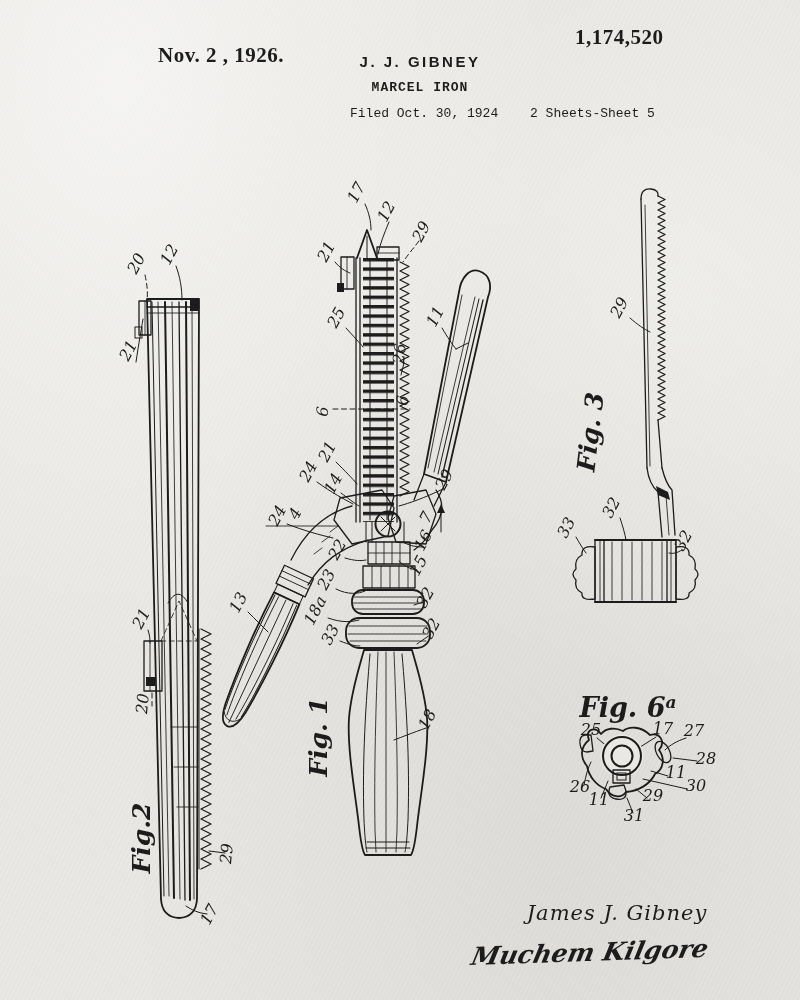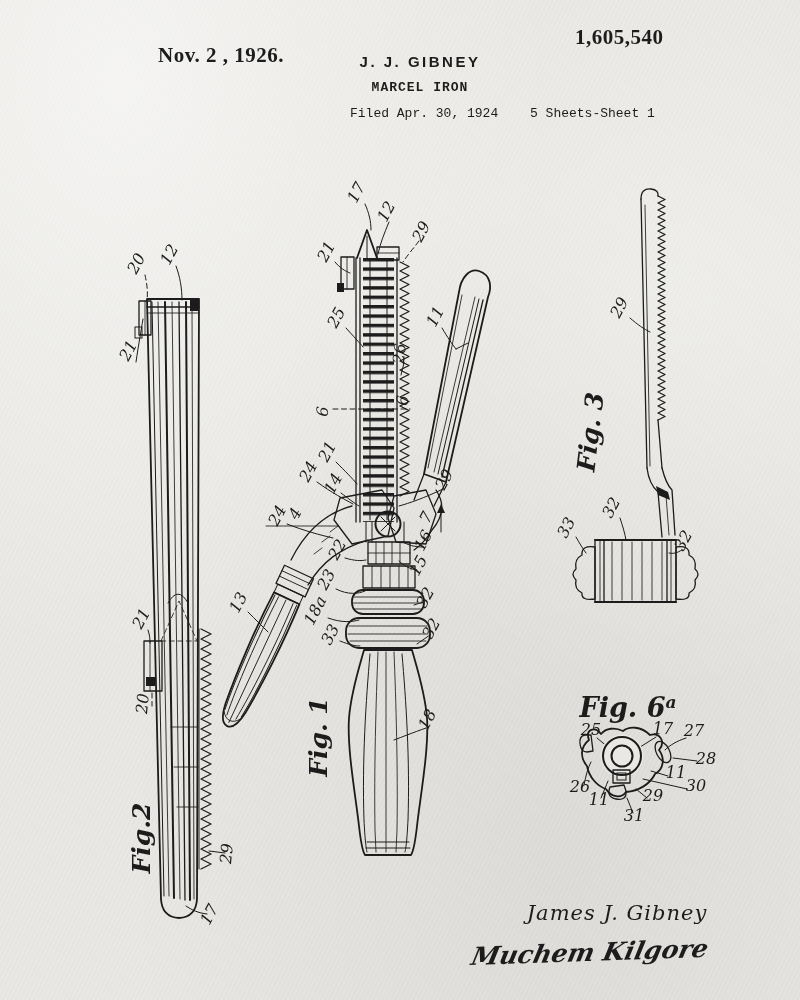--- a/index.html
+++ b/index.html
@@ -36,25 +36,25 @@
   .ink{fill:#1c1c1c;stroke:none;}
   .plbl{font:italic 16px "DejaVu Serif",serif;fill:#1c1c1c;text-anchor:middle;}
   .cap{font:italic bold 25px "DejaVu Serif",serif;fill:#1c1c1c;text-anchor:middle;}
 </style>
 </head>
 <body>
 
 <div class="page">
 
   <div class="hdr-date">Nov. 2 , 1926.</div>
-  <div class="hdr-num">1,605,540</div>
+  <div class="hdr-num">1,174,520</div>
   <div class="hdr-name">J. J. GIBNEY</div>
   <div class="hdr-title">MARCEL IRON</div>
-  <div class="hdr-filed">Filed Apr. 30, 1924</div>
-  <div class="hdr-sheet">5 Sheets-Sheet 1</div>
+  <div class="hdr-filed">Filed Oct. 30, 1924</div>
+  <div class="hdr-sheet">2 Sheets-Sheet 5</div>
 
   <svg width="800" height="1000" viewBox="0 0 800 1000">
     <defs>
       <pattern id="h45" width="5" height="5" patternUnits="userSpaceOnUse" patternTransform="rotate(45)">
         <line x1="0" y1="0" x2="0" y2="5" stroke="#1c1c1c" stroke-width="1.3"></line>
       </pattern>
       <pattern id="h45c" width="4.4" height="4.4" patternUnits="userSpaceOnUse" patternTransform="rotate(38)">
         <line x1="0" y1="0" x2="0" y2="4.4" stroke="#1c1c1c" stroke-width="1.2"></line>
       </pattern>
       <pattern id="stip" width="7" height="7" patternUnits="userSpaceOnUse" patternTransform="rotate(-40)">

